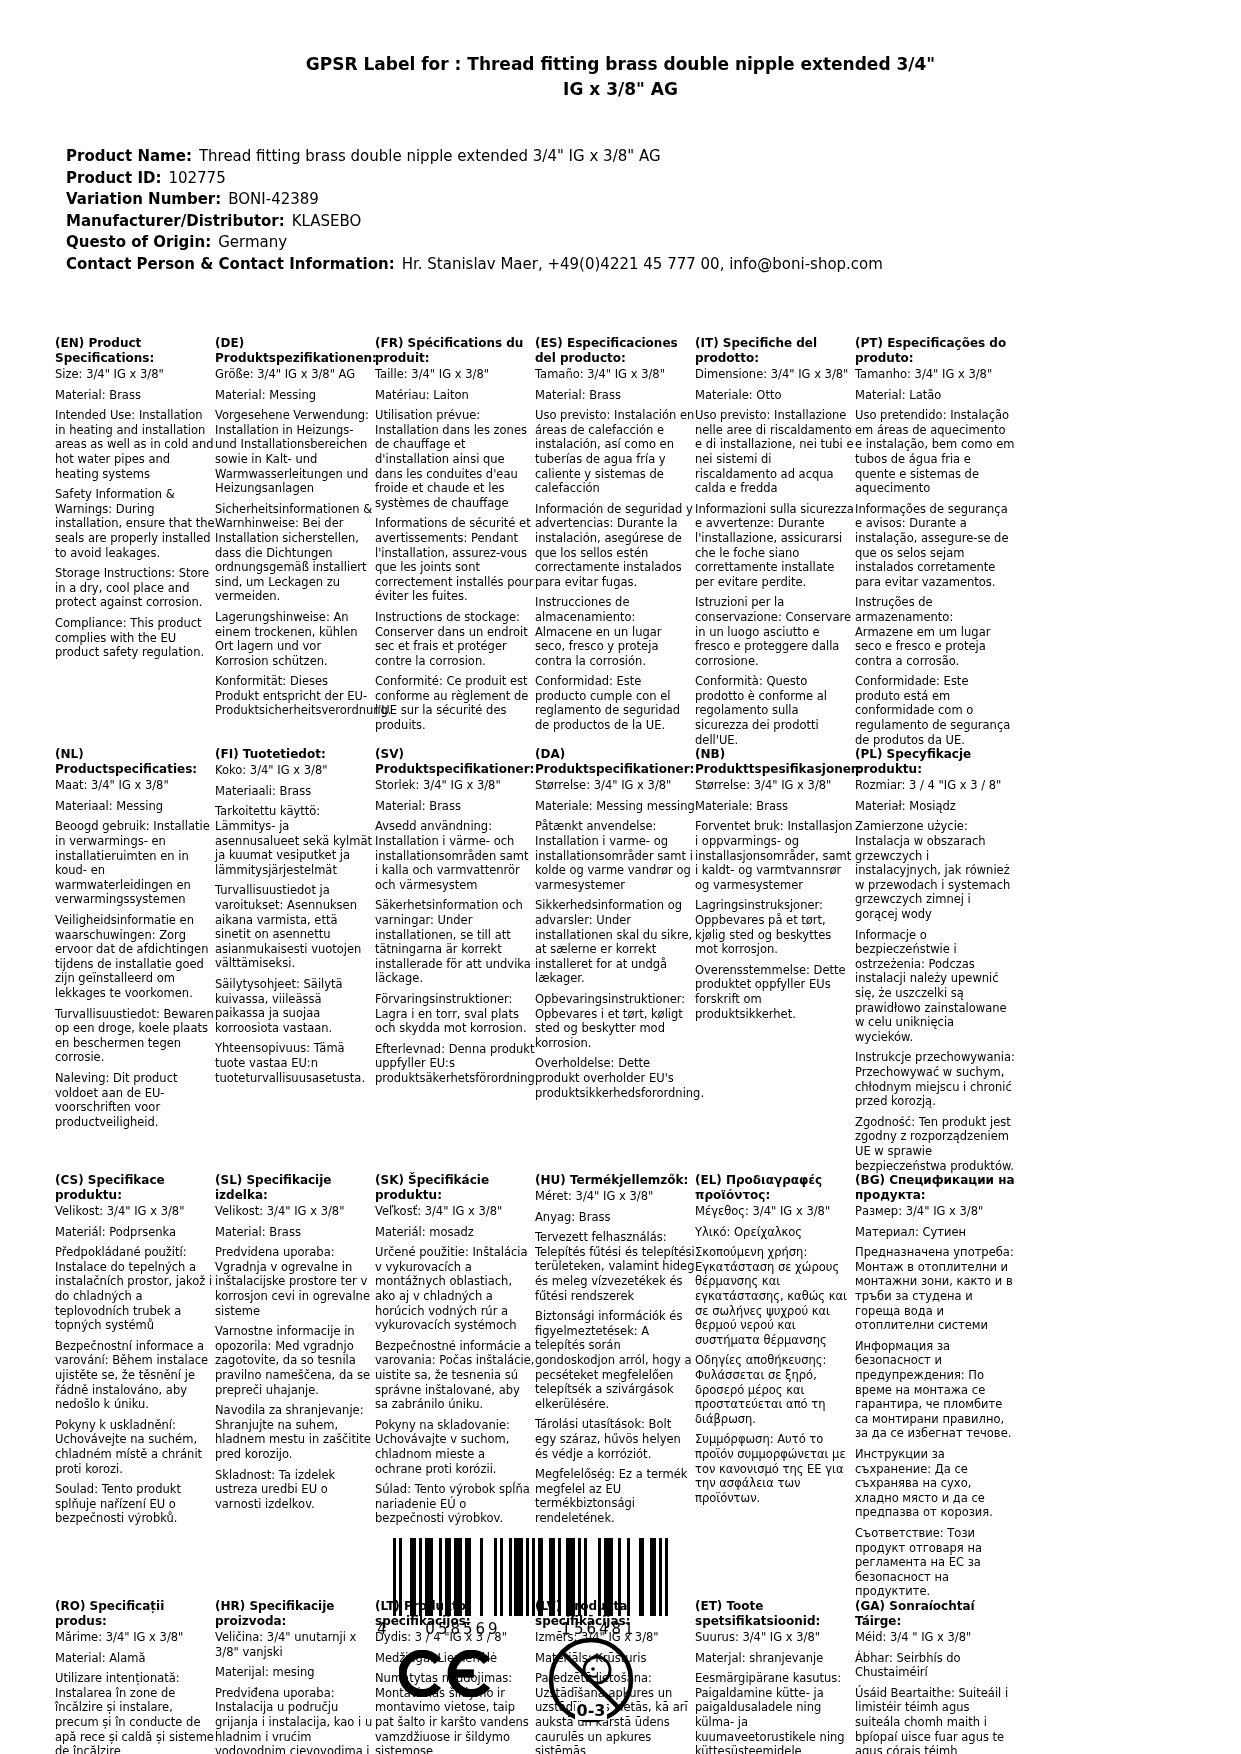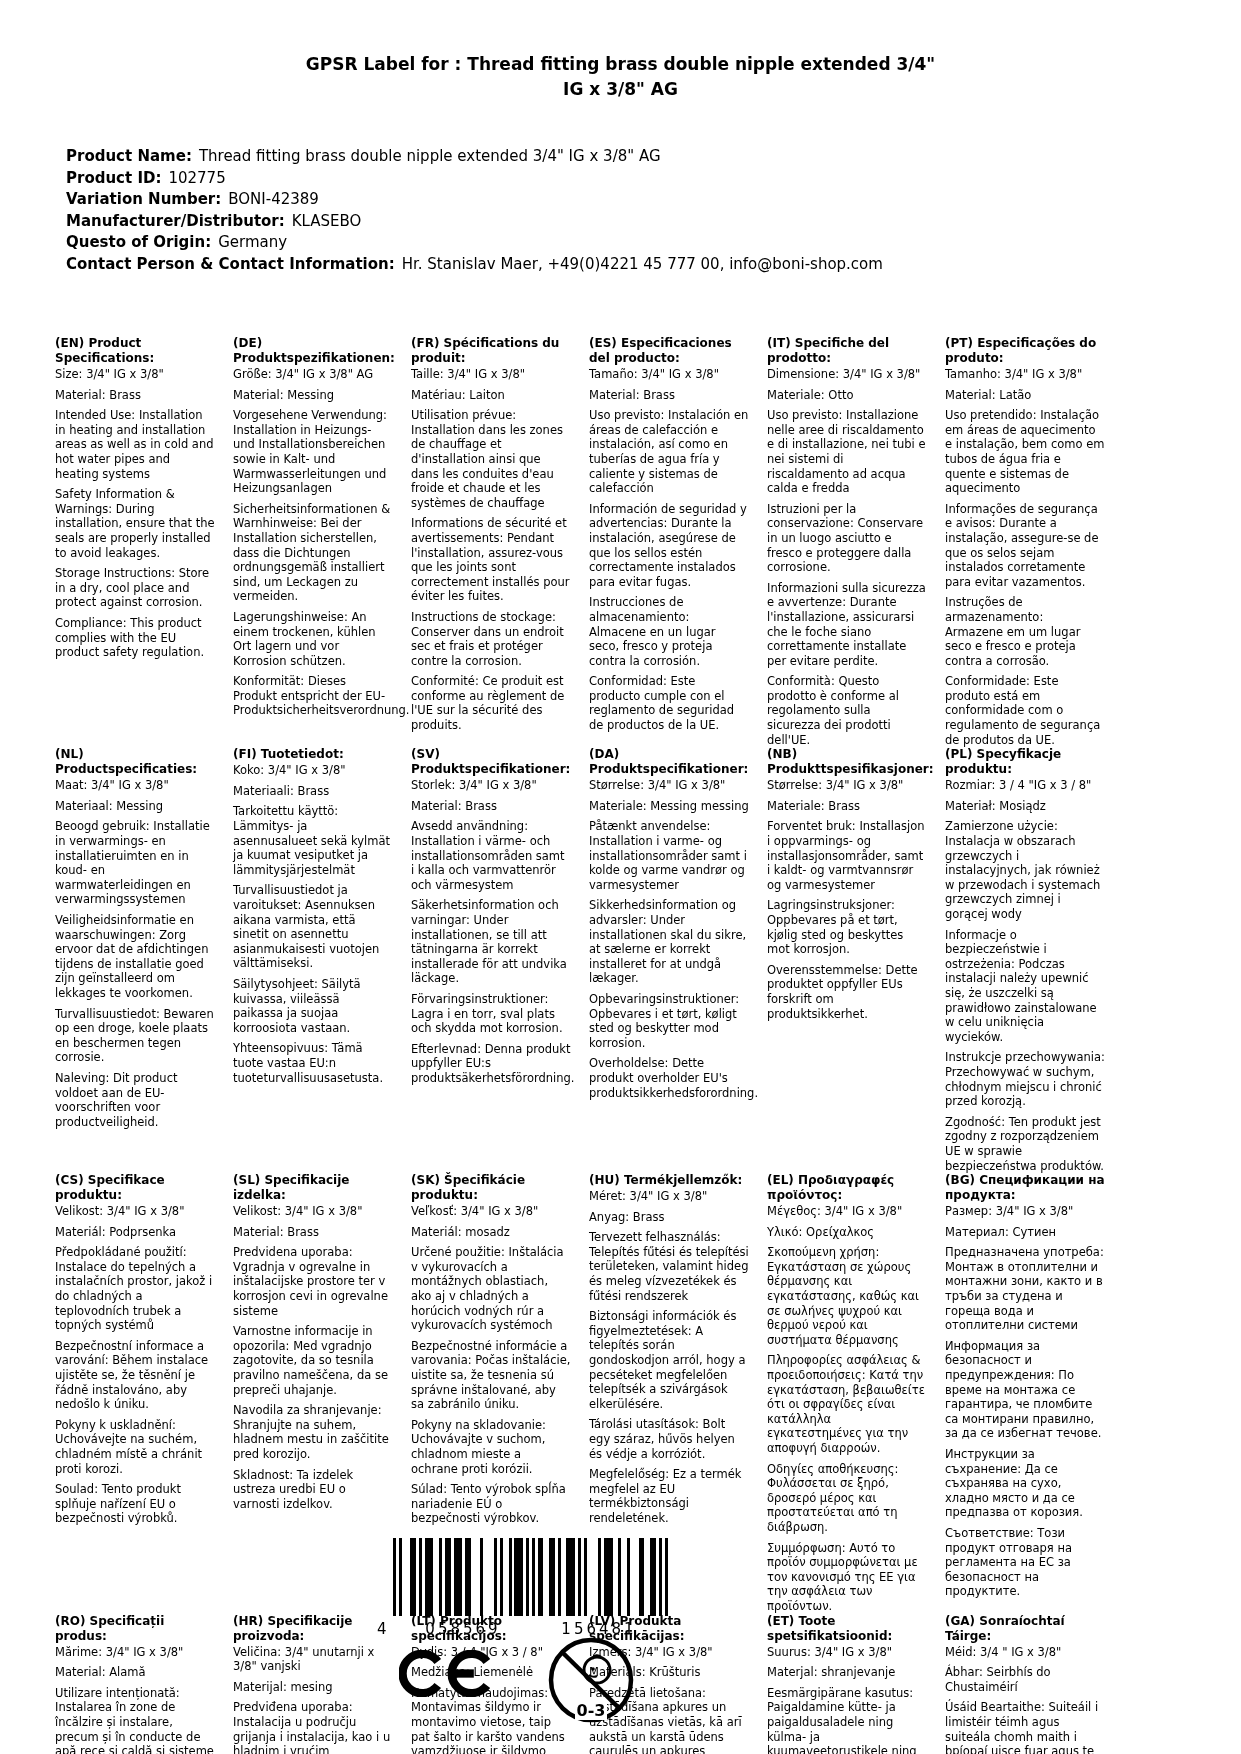--- a/index.html
+++ b/index.html
@@ -8,21 +8,21 @@
     font-family:"DejaVu Sans","Liberation Sans",sans-serif;overflow:hidden;
   }
   .page-title{
     position:absolute;top:52px;left:0;right:0;text-align:center;
     font-weight:bold;font-size:17px;line-height:1.45;
   }
   .product-info{position:absolute;left:66px;top:146px;font-size:15px;line-height:21.5px;}
   .pi-row b{font-weight:bold;}
   .pi-row .pi-val{margin-left:7px;}
   .specs-grid{position:absolute;left:55px;top:336px;width:1050px;}
-  .spec-row{display:grid;grid-template-columns:repeat(6,160px);column-gap:18px;align-items:start;}
+  .spec-row{display:grid;grid-template-columns:repeat(6,160px);align-items:start;}
   .spec-block{font-size:11.5px;line-height:1.27;}
   .spec-header{font-weight:bold;font-size:12px;line-height:1.25;}
   .spec-block p{margin:6px 0 0 0;}
   .spec-block p.first{margin-top:1px;}
   .barcode{position:absolute;left:393px;top:1538px;}
   .bars{display:flex;height:78px;}
   .mod{width:2.9px;height:78px;}
   .mod.on{background:#000;}
   .bc-digits{position:relative;height:20px;margin-top:4px;font-size:15px;letter-spacing:3px;}
   .bc-d0{position:absolute;left:-16px;}
@@ -85,22 +85,22 @@
         <p>Uso previsto: Instalación en áreas de calefacción e instalación, así como en tuberías de agua fría y caliente y sistemas de calefacción</p>
         <p>Información de seguridad y advertencias: Durante la instalación, asegúrese de que los sellos estén correctamente instalados para evitar fugas.</p>
         <p>Instrucciones de almacenamiento: Almacene en un lugar seco, fresco y proteja contra la corrosión.</p>
         <p>Conformidad: Este producto cumple con el reglamento de seguridad de productos de la UE.</p>
       </div>
       <div class="spec-block">
         <div class="spec-header">(IT) Specifiche del prodotto:</div>
         <p class="first">Dimensione: 3/4" IG x 3/8"</p>
         <p>Materiale: Otto</p>
         <p>Uso previsto: Installazione nelle aree di riscaldamento e di installazione, nei tubi e nei sistemi di riscaldamento ad acqua calda e fredda</p>
+        <p>Informazioni sulla sicurezza e avvertenze: Durante l'installazione, assicurarsi che le foche siano correttamente installate per evitare perdite.</p>
         <p>Istruzioni per la conservazione: Conservare in un luogo asciutto e fresco e proteggere dalla corrosione.</p>
-        <p>Informazioni sulla sicurezza e avvertenze: Durante l'installazione, assicurarsi che le foche siano correttamente installate per evitare perdite.</p>
         <p>Conformità: Questo prodotto è conforme al regolamento sulla sicurezza dei prodotti dell'UE.</p>
       </div>
       <div class="spec-block">
         <div class="spec-header">(PT) Especificações do produto:</div>
         <p class="first">Tamanho: 3/4" IG x 3/8"</p>
         <p>Material: Latão</p>
         <p>Uso pretendido: Instalação em áreas de aquecimento e instalação, bem como em tubos de água fria e quente e sistemas de aquecimento</p>
         <p>Informações de segurança e avisos: Durante a instalação, assegure-se de que os selos sejam instalados corretamente para evitar vazamentos.</p>
         <p>Instruções de armazenamento: Armazene em um lugar seco e fresco e proteja contra a corrosão.</p>
         <p>Conformidade: Este produto está em conformidade com o regulamento de segurança de produtos da UE.</p>
@@ -196,21 +196,20 @@
         <p>Tervezett felhasználás: Telepítés fűtési és telepítési területeken, valamint hideg és meleg vízvezetékek és fűtési rendszerek</p>
         <p>Biztonsági információk és figyelmeztetések: A telepítés során gondoskodjon arról, hogy a pecséteket megfelelően telepítsék a szivárgások elkerülésére.</p>
         <p>Tárolási utasítások: Bolt egy száraz, hűvös helyen és védje a korróziót.</p>
         <p>Megfelelőség: Ez a termék megfelel az EU termékbiztonsági rendeletének.</p>
       </div>
       <div class="spec-block">
         <div class="spec-header">(EL) Προδιαγραφές προϊόντος:</div>
         <p class="first">Μέγεθος: 3/4" IG x 3/8"</p>
         <p>Υλικό: Ορείχαλκος</p>
         <p>Σκοπούμενη χρήση: Εγκατάσταση σε χώρους θέρμανσης και εγκατάστασης, καθώς και σε σωλήνες ψυχρού και θερμού νερού και συστήματα θέρμανσης</p>
-        <p>Πληροφορίες ασφάλειας &amp; προειδοποιήσεις: Κατά την εγκατάσταση, βεβαιωθείτε ότι οι σφραγίδες είναι κατάλληλα εγκατεστημένες για την αποφυγή διαρροών.</p>
         <p>Οδηγίες αποθήκευσης: Φυλάσσεται σε ξηρό, δροσερό μέρος και προστατεύεται από τη διάβρωση.</p>
         <p>Συμμόρφωση: Αυτό το προϊόν συμμορφώνεται με τον κανονισμό της ΕΕ για την ασφάλεια των προϊόντων.</p>
       </div>
       <div class="spec-block">
         <div class="spec-header">(BG) Спецификации на продукта:</div>
         <p class="first">Размер: 3/4" IG x 3/8"</p>
         <p>Материал: Сутиен</p>
         <p>Предназначена употреба: Монтаж в отоплителни и монтажни зони, както и в тръби за студена и гореща вода и отоплителни системи</p>
         <p>Информация за безопасност и предупреждения: По време на монтажа се гарантира, че пломбите са монтирани правилно, за да се избегнат течове.</p>
         <p>Инструкции за съхранение: Да се съхранява на сухо, хладно място и да се предпазва от корозия.</p>

